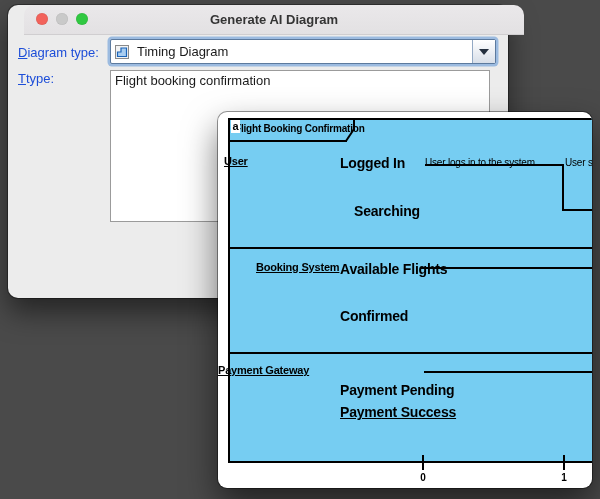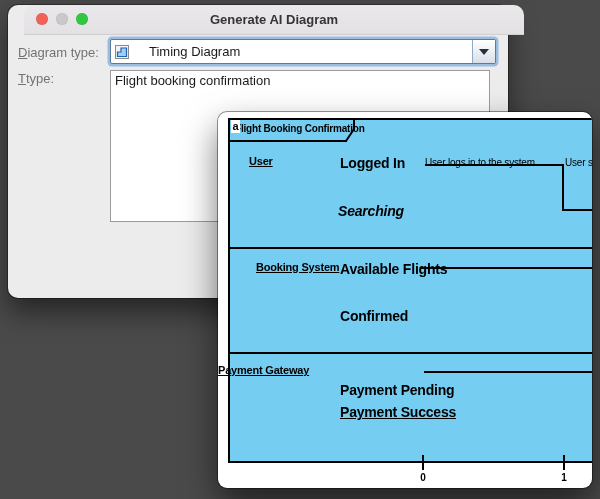--- a/index.html
+++ b/index.html
@@ -27,30 +27,30 @@
     margin-left:16px;
   }
   .tl{width:12px;height:12px;border-radius:50%;top:8px;}
   .tl.red{left:12px;background:#f2625b;box-shadow:inset 0 0 1px rgba(0,0,0,.25);}
   .tl.gray{left:32px;background:#c9c9c9;box-shadow:inset 0 0 1px rgba(0,0,0,.2);}
   .tl.green{left:52px;background:#30c841;box-shadow:inset 0 0 1px rgba(0,0,0,.25);}
   .win-title{
     left:0;top:7px;width:100%;text-align:center;
     font-size:13px;font-weight:bold;color:#343434;
   }
-  .fld-label{font-size:13px;color:#737373;}
+  .fld-label{font-size:13px;color:#1d4ed8;}
   .fld-label .mn{text-decoration:underline;}
   .combo{
     left:102px;top:34px;width:384px;height:23px;
     background:#fff;border:1px solid #5c7a9e;border-radius:2px;
     box-shadow:0 0 0 2.5px #9cbbe0;
     display:flex;align-items:center;
   }
   .combo-icon{width:14px;height:14px;margin-left:4px;flex:0 0 auto;}
-  .combo-value{font-size:13px;color:#1a1a1a;margin-left:20px;flex:1 1 auto;white-space:nowrap;overflow:hidden;}
+  .combo-value{font-size:13px;color:#1a1a1a;margin-left:8px;flex:1 1 auto;white-space:nowrap;overflow:hidden;}
   .combo-arrow{
     flex:0 0 auto;width:22px;height:100%;
     border-left:1px solid #93a9c4;
     background:linear-gradient(#ffffff,#d8dfe9);
     display:flex;align-items:center;justify-content:center;
   }
   .chev{
     width:0;height:0;
     border-left:5px solid transparent;border-right:5px solid transparent;
     border-top:6px solid #25303f;
@@ -122,23 +122,23 @@
 
   <div class="abs ln" style="left:10px;top:28px;width:119px;height:2px;"></div>
   <div class="abs ln" style="left:135px;top:6px;width:2px;height:13px;"></div>
   <div class="abs ln" style="left:128px;top:28px;width:15px;height:2px;transform-origin:0 50%;transform:rotate(-56deg);"></div>
   <div class="abs dtext tabtitle nowrap" style="left:17px;top:11px;">Flight Booking Confirmation</div>
   <div class="abs badge-a" style="left:13px;top:8px;">a</div>
 
   <div class="abs ln" style="left:10px;top:135px;width:364px;height:2px;"></div>
   <div class="abs ln" style="left:10px;top:240px;width:364px;height:2px;"></div>
 
-  <div class="abs dtext lifeline-name nowrap" style="left:31px;top:43px;">User</div>
+  <div class="abs dtext lifeline-name nowrap" style="left:6px;top:43px;">User</div>
   <div class="abs dtext state-label nowrap" style="left:122px;top:43px;">Logged In</div>
-  <div class="abs dtext state-label nowrap" style="left:120px;top:91px;font-style:italic;">Searching</div>
+  <div class="abs dtext state-label nowrap" style="left:136px;top:91px;">Searching</div>
   <div class="abs ln" style="left:207px;top:52px;width:137px;height:1.5px;"></div>
   <div class="abs ln" style="left:344px;top:52px;width:1.5px;height:46px;"></div>
   <div class="abs ln" style="left:344px;top:97px;width:30px;height:1.5px;"></div>
   <div class="abs dtext annot nowrap" style="left:207px;top:45px;">User logs in to the system</div>
   <div class="abs dtext annot nowrap" style="left:347px;top:45px;">User sear</div>
 
   <div class="abs dtext lifeline-name nowrap" style="left:14px;top:149px;padding-left:24px;">Booking System</div>
   <div class="abs dtext state-label nowrap" style="left:122px;top:149px;">Available Flights</div>
   <div class="abs dtext state-label nowrap" style="left:122px;top:196px;">Confirmed</div>
   <div class="abs ln" style="left:203px;top:155px;width:171px;height:1.5px;"></div>

